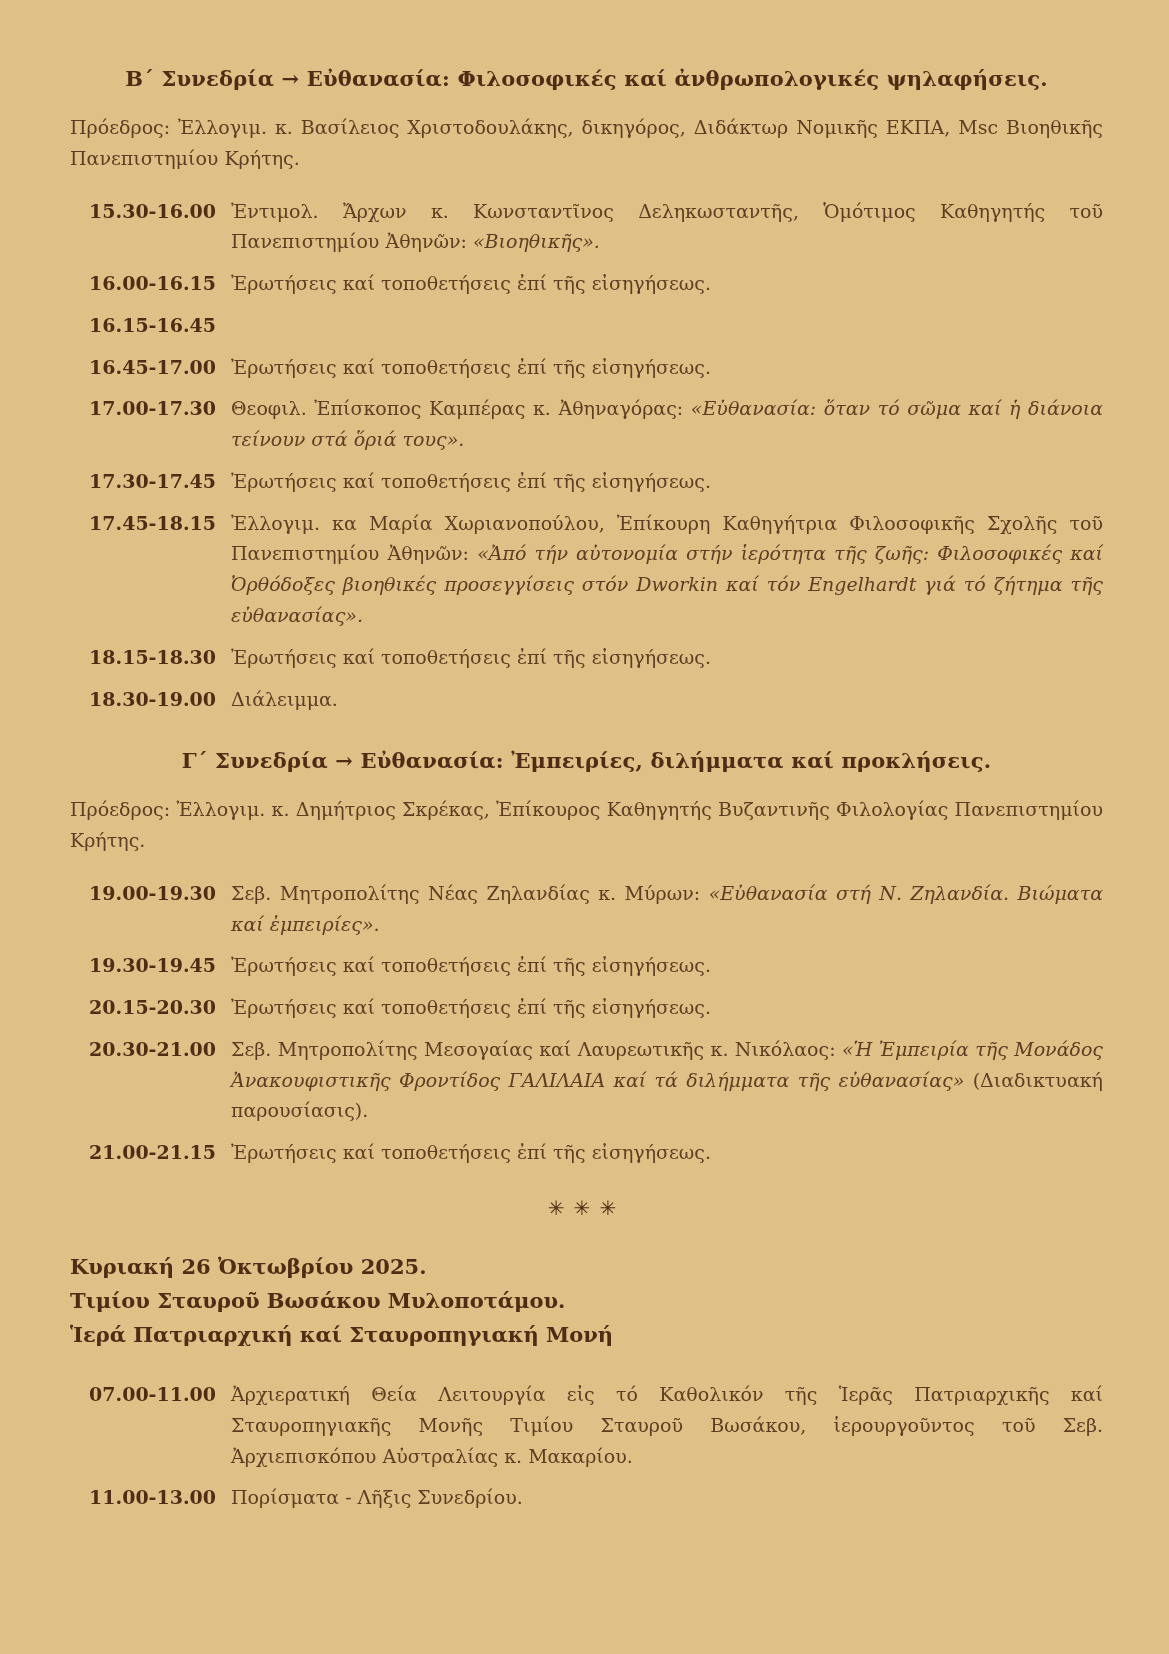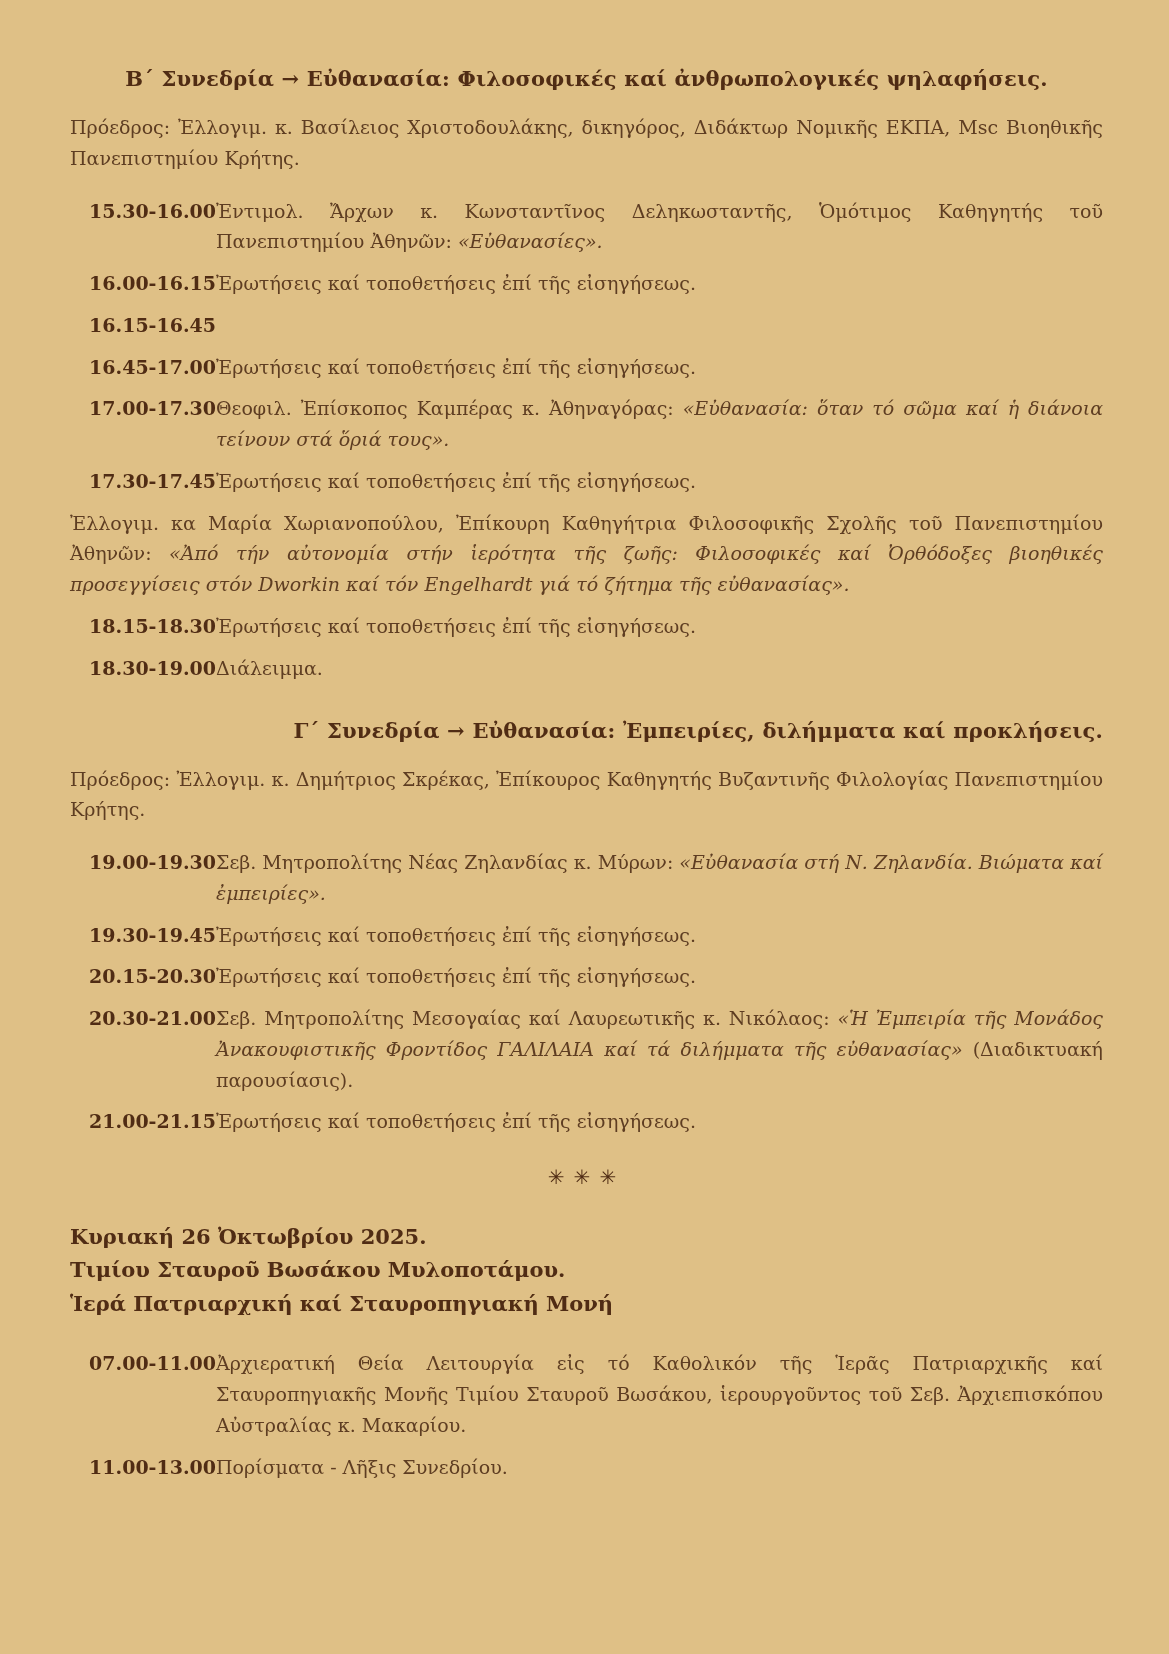--- a/index.html
+++ b/index.html
@@ -32,35 +32,36 @@
     margin-bottom:16px;
   }
   .chair{
     text-align:justify;
     color:var(--ink-body);
     margin-bottom:22px;
   }
   .entries{margin-bottom:6px;}
   .row{
     display:flex;
+    gap:15px;
     margin-bottom:11px;
   }
   .time{
     flex:0 0 146px;
     text-align:right;
     font-weight:bold;
     color:var(--ink-strong);
     white-space:nowrap;
   }
   .desc{
     flex:1;
     text-align:justify;
   }
   .it{font-style:italic;}
-  .section-gap{margin-top:30px;text-align:right;}
+  .section-gap{margin-top:30px;}
   .stars{
     text-align:center;
     font-size:20px;
     letter-spacing:9px;
     color:var(--ink-strong);
     margin:24px 0 26px;
   }
   .day-heading{
     font-weight:bold;
     font-size:21px;
@@ -74,21 +75,21 @@
 
 <div class="page">
 
   <h2 class="session-title">Β´ Συνεδρία → Εὐθανασία: Φιλοσοφικές καί ἀνθρωπολογικές ψηλαφήσεις.</h2>
 
   <p class="chair">Πρόεδρος: Ἐλλογιμ. κ. Βασίλειος Χριστοδουλάκης, δικηγόρος,  Διδάκτωρ Νομικῆς ΕΚΠΑ, Msc Βιοηθικῆς Πανεπιστημίου Κρήτης.</p>
 
   <div class="entries">
       <div class="row">
         <div class="time">15.30-16.00</div>
-        <div class="desc"><span>Ἐντιμολ. Ἄρχων κ. Κωνσταντῖνος Δεληκωσταντῆς, Ὁμότιμος Καθηγητής τοῦ Πανεπιστημίου Ἀθηνῶν: </span><span class="it">«Εὐθανασίες».</span></div>
+        <div class="desc"><span>Ἐντιμολ. Ἄρχων κ. Κωνσταντῖνος Δεληκωσταντῆς, Ὁμότιμος Καθηγητής τοῦ Πανεπιστημίου Ἀθηνῶν: </span><span class="it">«Βιοηθικῆς».</span></div>
       </div>
       <div class="row">
         <div class="time">16.00-16.15</div>
         <div class="desc"><span>Ἐρωτήσεις καί τοποθετήσεις ἐπί τῆς εἰσηγήσεως.</span></div>
       </div>
       <div class="row">
         <div class="time">16.15-16.45</div>
       </div>
       <div class="row">
         <div class="time">16.45-17.00</div>
@@ -96,20 +97,21 @@
       </div>
       <div class="row">
         <div class="time">17.00-17.30</div>
         <div class="desc"><span>Θεοφιλ. Ἐπίσκοπος Καμπέρας κ. Ἀθηναγόρας: </span><span class="it">«Εὐθανασία: ὅταν τό σῶμα καί ἡ διάνοια τείνουν στά ὅριά τους».</span></div>
       </div>
       <div class="row">
         <div class="time">17.30-17.45</div>
         <div class="desc"><span>Ἐρωτήσεις καί τοποθετήσεις ἐπί τῆς εἰσηγήσεως.</span></div>
       </div>
       <div class="row">
+        <div class="time">17.45-18.15</div>
         <div class="desc"><span>Ἐλλογιμ. κα Μαρία Χωριανοπούλου, Ἐπίκουρη Καθηγήτρια Φιλοσοφικῆς Σχολῆς τοῦ Πανεπιστημίου Ἀθηνῶν: </span><span class="it">«Ἀπό τήν αὐτονομία στήν ἱερότητα τῆς ζωῆς: Φιλοσοφικές καί Ὀρθόδοξες βιοηθικές προσεγγίσεις στόν Dworkin καί τόν Engelhardt γιά τό ζήτημα τῆς εὐθανασίας».</span></div>
       </div>
       <div class="row">
         <div class="time">18.15-18.30</div>
         <div class="desc"><span>Ἐρωτήσεις καί τοποθετήσεις ἐπί τῆς εἰσηγήσεως.</span></div>
       </div>
       <div class="row">
         <div class="time">18.30-19.00</div>
         <div class="desc"><span>Διάλειμμα.</span></div>
       </div>

